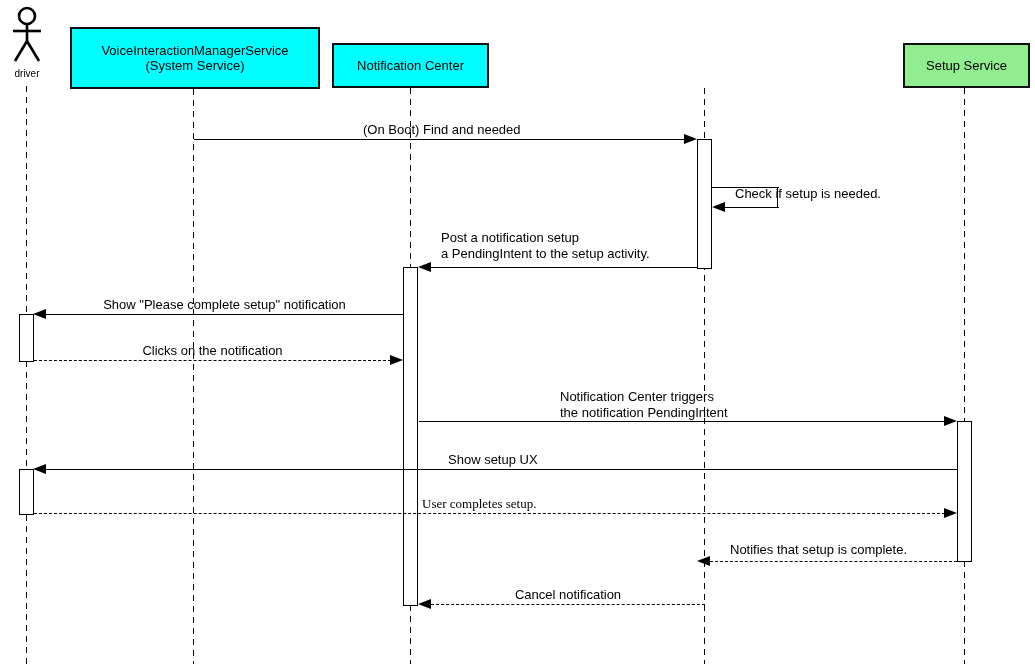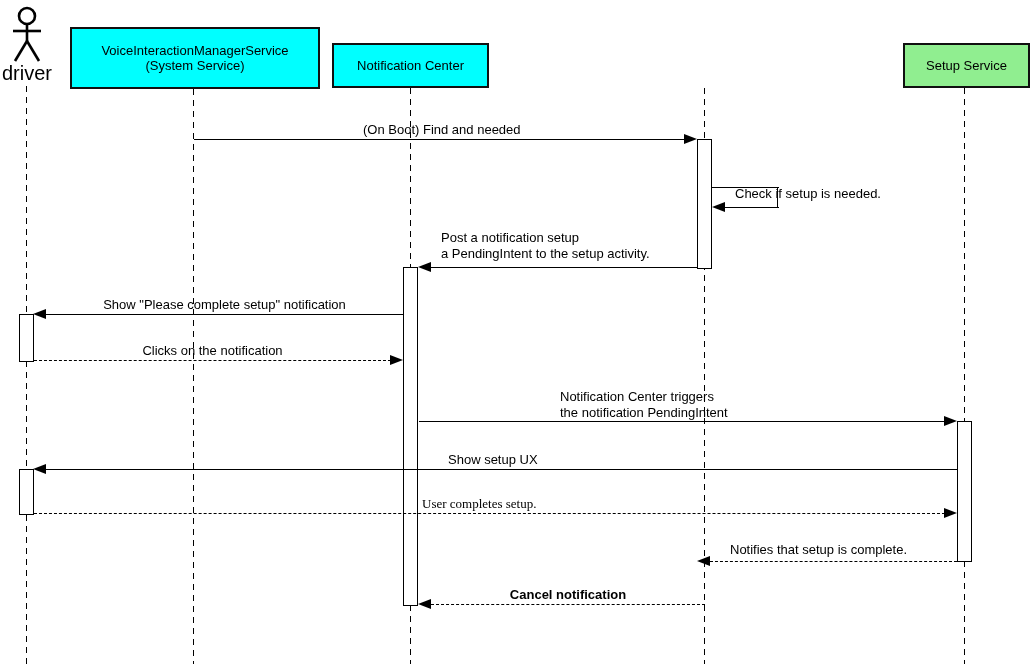--- a/index.html
+++ b/index.html
@@ -35,21 +35,21 @@
            border-top:5.5px solid transparent; border-bottom:5.5px solid transparent; }
   .arrow.right { border-left:13px solid #000; }
   .arrow.left  { border-right:13px solid #000; }
   
   .mlabel { position:absolute; z-index:7; white-space:pre; }
   .mlabel.pre { white-space:pre-line; }
   .mlabel.center { text-align:center; }
   
   #actor-figure { position:absolute; left:7px; top:5px; z-index:3; }
   #actor-label  { position:absolute; left:2px; top:66px; width:50px; text-align:center;
-                  font-size:20px; z-index:3; }
+                  font-size:10px; z-index:3; }
 </style>
 </head>
 <body>
 
 <div id="stage">
 
   <div class="lifeline" style="left:26px; top:86px; height:578px;"></div>
   <div class="lifeline" style="left:193px; top:89px; height:575px;"></div>
   <div class="lifeline" style="left:410px; top:88px; height:576px;"></div>
   <div class="lifeline" style="left:704px; top:88px; height:576px;"></div>
@@ -127,18 +127,18 @@
     <div class="arrow right" style="left:944px; top:508px;"></div>
   </div>
 
   <div>
     <div class="mlabel" style="left:730px; top:542px;">Notifies that setup is complete.</div>
     <div class="mline dashed" style="left:710px; top:561px; width:247px;"></div>
     <div class="arrow left" style="left:697px; top:556px;"></div>
   </div>
 
   <div>
-    <div class="mlabel center" style="left:431px; top:587px; width:274px;font-weight:bold;">Cancel notification</div>
+    <div class="mlabel center" style="left:431px; top:587px; width:274px;">Cancel notification</div>
     <div class="mline dashed" style="left:431px; top:604px; width:274px;"></div>
     <div class="arrow left" style="left:418px; top:599px;"></div>
   </div>
 
 </div>
 
 </body></html>

